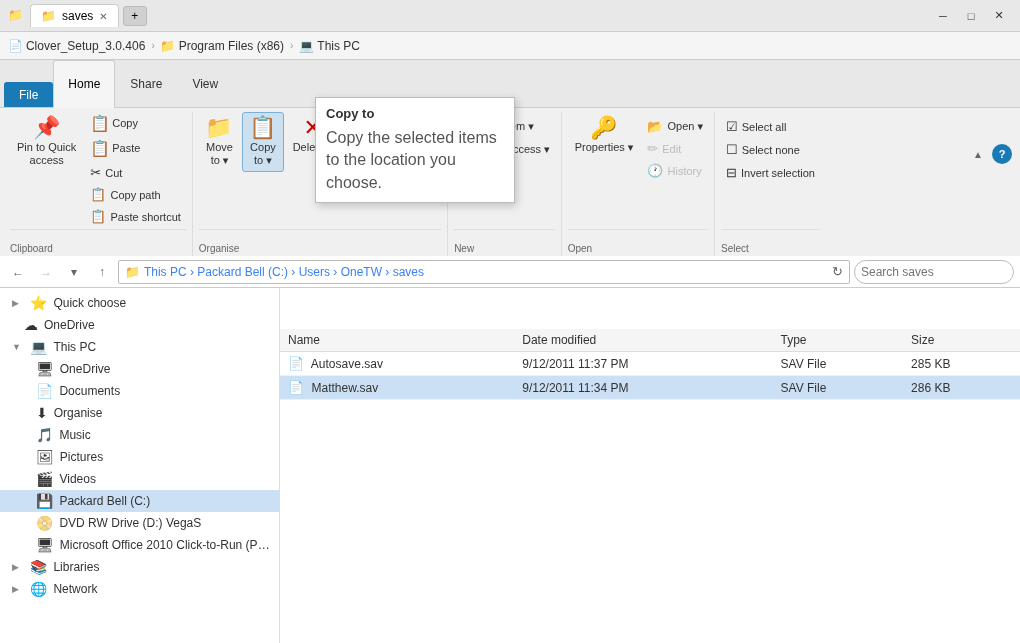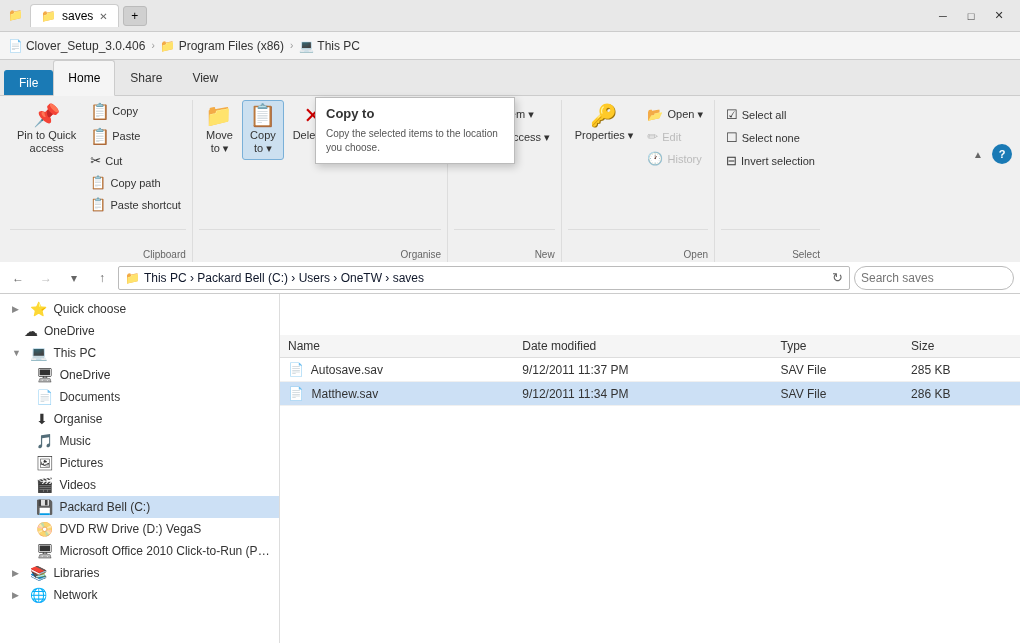--- a/index.html
+++ b/index.html
@@ -81,21 +81,21 @@
     }
     .crumb-sep { color: #999; font-size: 10px; }
     .ribbon-tabs {
       display: flex;
       background: #e8e8e8;
       border-bottom: 1px solid #ccc;
       padding: 0 4px;
       align-items: flex-end;
     }
     .ribbon-tab {
-      padding: 10px 14px;
+      padding: 16px 14px;
       font-size: 12px;
       cursor: pointer;
       border: 1px solid transparent;
       border-bottom: none;
       border-radius: 3px 3px 0 0;
       color: #333;
     }
     .ribbon-tab.active {
       background: #f5f5f5;
       border-color: #ccc;
@@ -125,26 +125,26 @@
       min-width: 60px;
     }
     .ribbon-group:last-child { border-right: none; }
     .ribbon-group-items {
       display: flex;
       align-items: flex-start;
       gap: 2px;
       flex: 1;
     }
     .ribbon-group-label {
-      text-align: right;
+      text-align: left;
       font-size: 10px;
       color: #666;
-      padding: 19px 0 2px;
+      padding: 13px 0 2px;
       border-top: 1px solid #ddd;
-      margin-top: 14px;
+      margin-top: 2px;
     }
     .ribbon-btn {
       display: flex;
       flex-direction: column;
       align-items: center;
       justify-content: flex-start;
       padding: 4px 6px;
       cursor: pointer;
       border: 1px solid transparent;
       border-radius: 3px;
@@ -210,21 +210,21 @@
       height: 24px;
       border: 1px solid #bbb;
       background: #fff;
       display: flex;
       align-items: center;
       padding: 0 6px;
       font-size: 12px;
       border-radius: 2px;
       gap: 4px;
     }
-    .address-path { flex: 1; color: #0f172a; }
+    .address-path { flex: 1; color: #3b82f6; }
     .address-refresh {
       color: #666;
       cursor: pointer;
       font-size: 13px;
     }
     .search-box {
       width: 160px;
       height: 24px;
       border: 1px solid #bbb;
       background: #fff;
@@ -325,21 +325,21 @@
       z-index: 100;
       padding: 8px 10px;
     }
     .popup-title {
       font-size: 13px;
       font-weight: bold;
       color: #333;
       margin-bottom: 6px;
     }
     .popup-desc {
-      font-size: 10px;
+      font-size: 16px;
       color: #555;
       line-height: 1.4;
     }
 
     
     ::-webkit-scrollbar { width: 8px; height: 8px; }
     ::-webkit-scrollbar-track { background: #f5f5f5; }
     ::-webkit-scrollbar-thumb { background: #c0c0c0; border-radius: 4px; }
 
     

